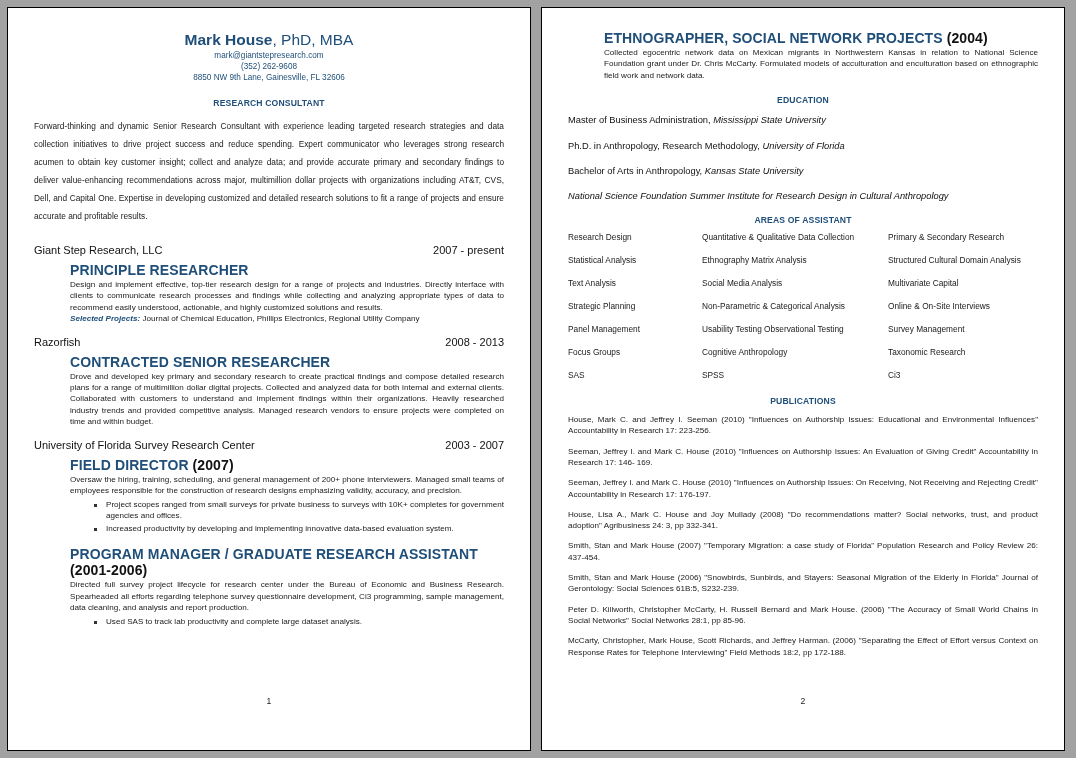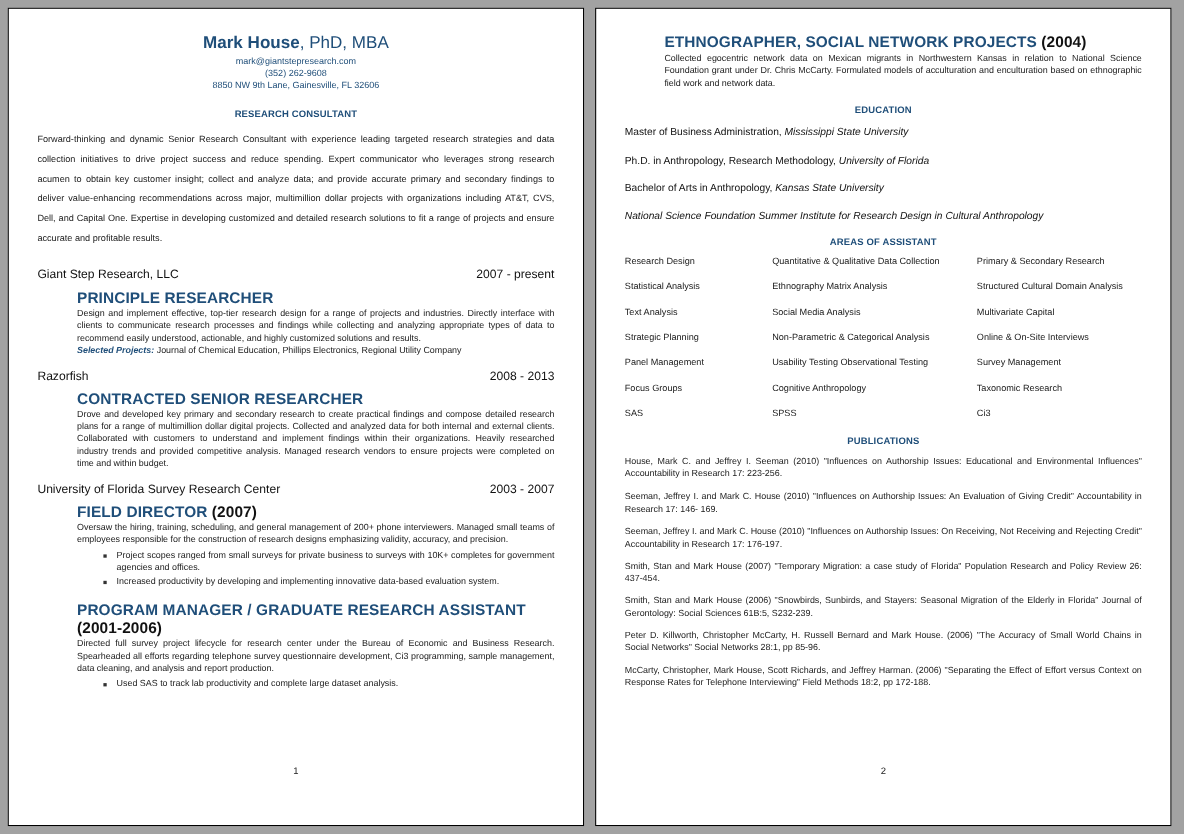--- a/index.html
+++ b/index.html
@@ -278,20 +278,21 @@
           <div class="expertise-item">SAS</div>
           <div class="expertise-item">SPSS</div>
           <div class="expertise-item">Ci3</div>
         </div>
 
       <div class="section-heading tight">PUBLICATIONS</div>
       <div id="publications-container">
           <p class="pub-item">House, Mark C. and Jeffrey I. Seeman (2010) "Influences on Authorship Issues: Educational and Environmental Influences" Accountability in Research 17: 223-256.</p>
           <p class="pub-item">Seeman, Jeffrey I. and Mark C. House (2010) "Influences on Authorship Issues: An Evaluation of Giving Credit" Accountability in Research 17: 146- 169.</p>
           <p class="pub-item">Seeman, Jeffrey I. and Mark C. House (2010) "Influences on Authorship Issues: On Receiving, Not Receiving and Rejecting Credit" Accountability in Research 17: 176-197.</p>
+          <p class="pub-item">House, Lisa A., Mark C. House and Joy Mullady (2008) "Do recommendations matter? Social networks, trust, and product adoption" Agribusiness 24: 3, pp 332-341.</p>
           <p class="pub-item">Smith, Stan and Mark House (2007) "Temporary Migration: a case study of Florida" Population Research and Policy Review 26: 437-454.</p>
           <p class="pub-item">Smith, Stan and Mark House (2006) "Snowbirds, Sunbirds, and Stayers: Seasonal Migration of the Elderly in Florida" Journal of Gerontology: Social Sciences 61B:5, S232-239.</p>
           <p class="pub-item">Peter D. Killworth, Christopher McCarty, H. Russell Bernard and Mark House. (2006) "The Accuracy of Small World Chains in Social Networks" Social Networks 28:1, pp 85-96.</p>
           <p class="pub-item">McCarty, Christopher, Mark House, Scott Richards, and Jeffrey Harman. (2006) "Separating the Effect of Effort versus Context on Response Rates for Telephone Interviewing" Field Methods 18:2, pp 172-188.</p>
         </div>
 
       <div class="page-num">2</div>
     </div>
   </div>
 

